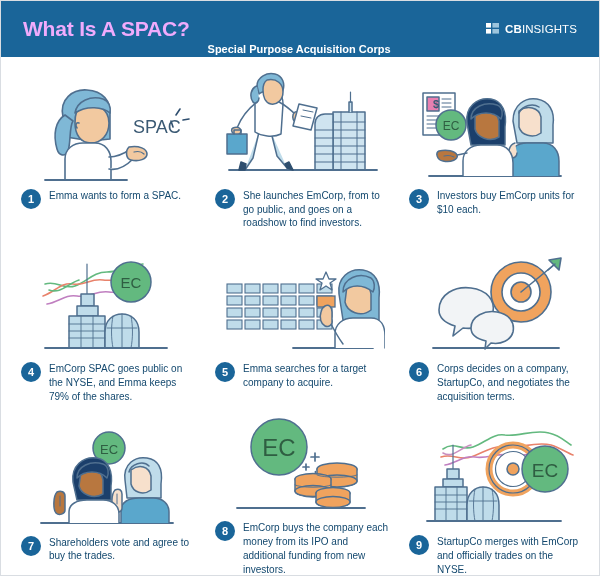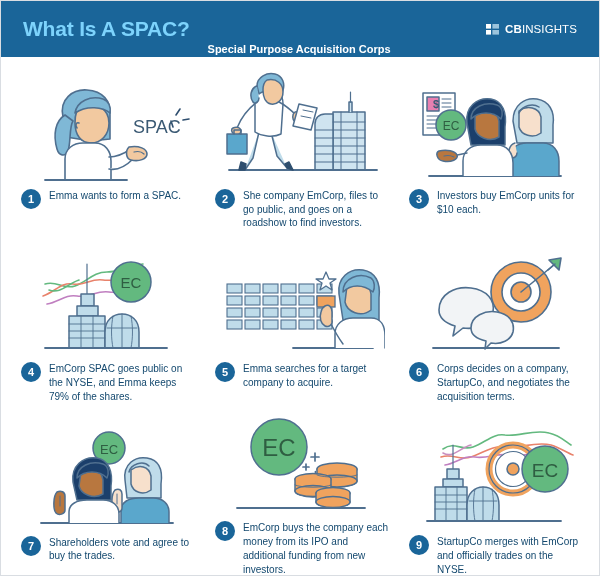--- a/index.html
+++ b/index.html
@@ -18,37 +18,37 @@
   }
   
   .header {
     background: #1a6599;
     height: 56px;
     flex: 0 0 56px;
     display: flex; align-items: center;
     padding: 0 22px;
   }
   .header-title {
-    color: #7dd3fc;
+    color: #f0abfc;
     font-size: 21px;
     font-weight: bold;
     letter-spacing: -0.2px;
     white-space: nowrap;
   }
   .header-sub {
     color: #ffffff;
     font-size: 11px;
     font-weight: bold;
     margin-left: 18px;
     white-space: nowrap;
     margin-top: 40px;
   }
   .logo {
     margin-left: auto;
-    display: flex; align-items: flex-end; gap: 6px;
+    display: flex; align-items: flex-start; gap: 6px;
   }
   .logo-mark { display: block; }
   .logo-text { font-size: 11.5px; color: #ffffff; letter-spacing: 0.1px; white-space: nowrap; }
   .logo-text b { font-weight: bold; }
   .logo-text span { font-weight: normal; }
 
   
   .grid {
     flex: 1 1 auto;
     display: grid;
@@ -200,21 +200,21 @@
             <path d="M80 40 C86 39 90 42 90 46 C90 50 84 52 80 50 C77 48 77 42 80 40 Z" fill="#f2c9a0"></path>
 
             <path d="M84 32 L102 36 L96 58 L78 54 Z" fill="#ffffff"></path>
             <path d="M88 38 L98 40" stroke-width="1"></path>
             <path d="M86 44 L96 46" stroke-width="1"></path>
           </g>
         </svg>
       </div>
       <div class="caption">
         <div class="badge">2</div>
-        <div class="caption-text">She company EmCorp, files to go public, and goes on a roadshow to find investors.</div>
+        <div class="caption-text">She launches EmCorp, from to go public, and goes on a roadshow to find investors.</div>
       </div>
     </div>
 
     <div class="cell">
       <div class="art">
         <svg viewBox="0 0 170 105" width="170" height="105">
           <g fill="none" stroke="#4f6f8f" stroke-width="1.5" stroke-linecap="round" stroke-linejoin="round">
 
             <rect x="14" y="16" width="32" height="42" fill="#ffffff"></rect>
             <rect x="18" y="20" width="12" height="14" fill="#e87fb0"></rect>

